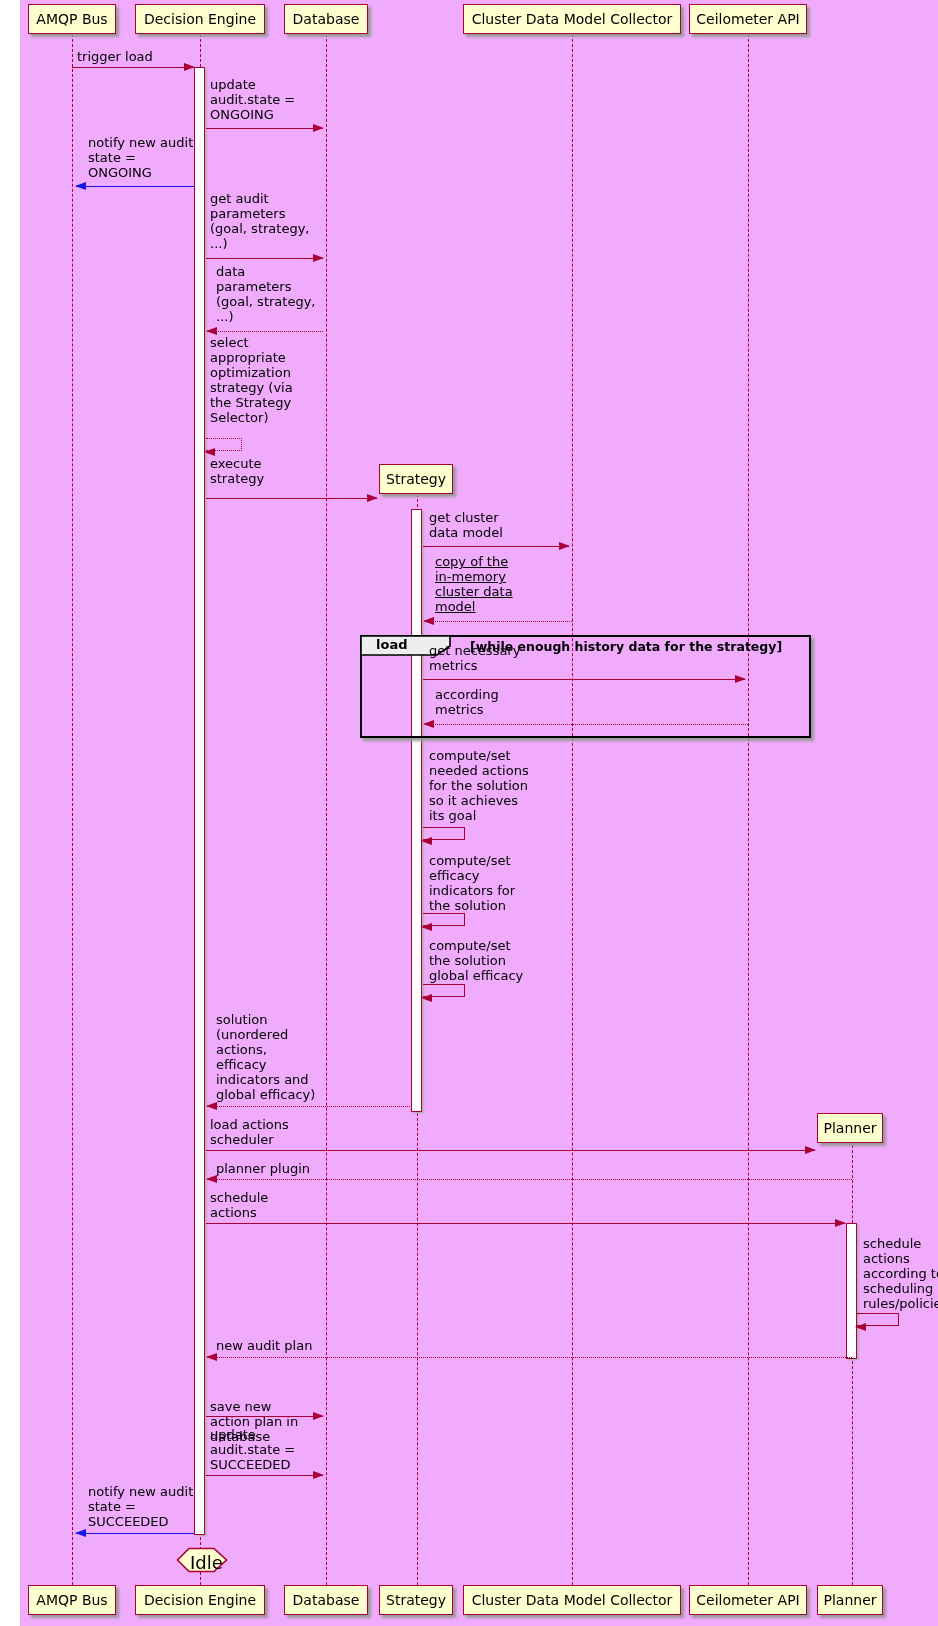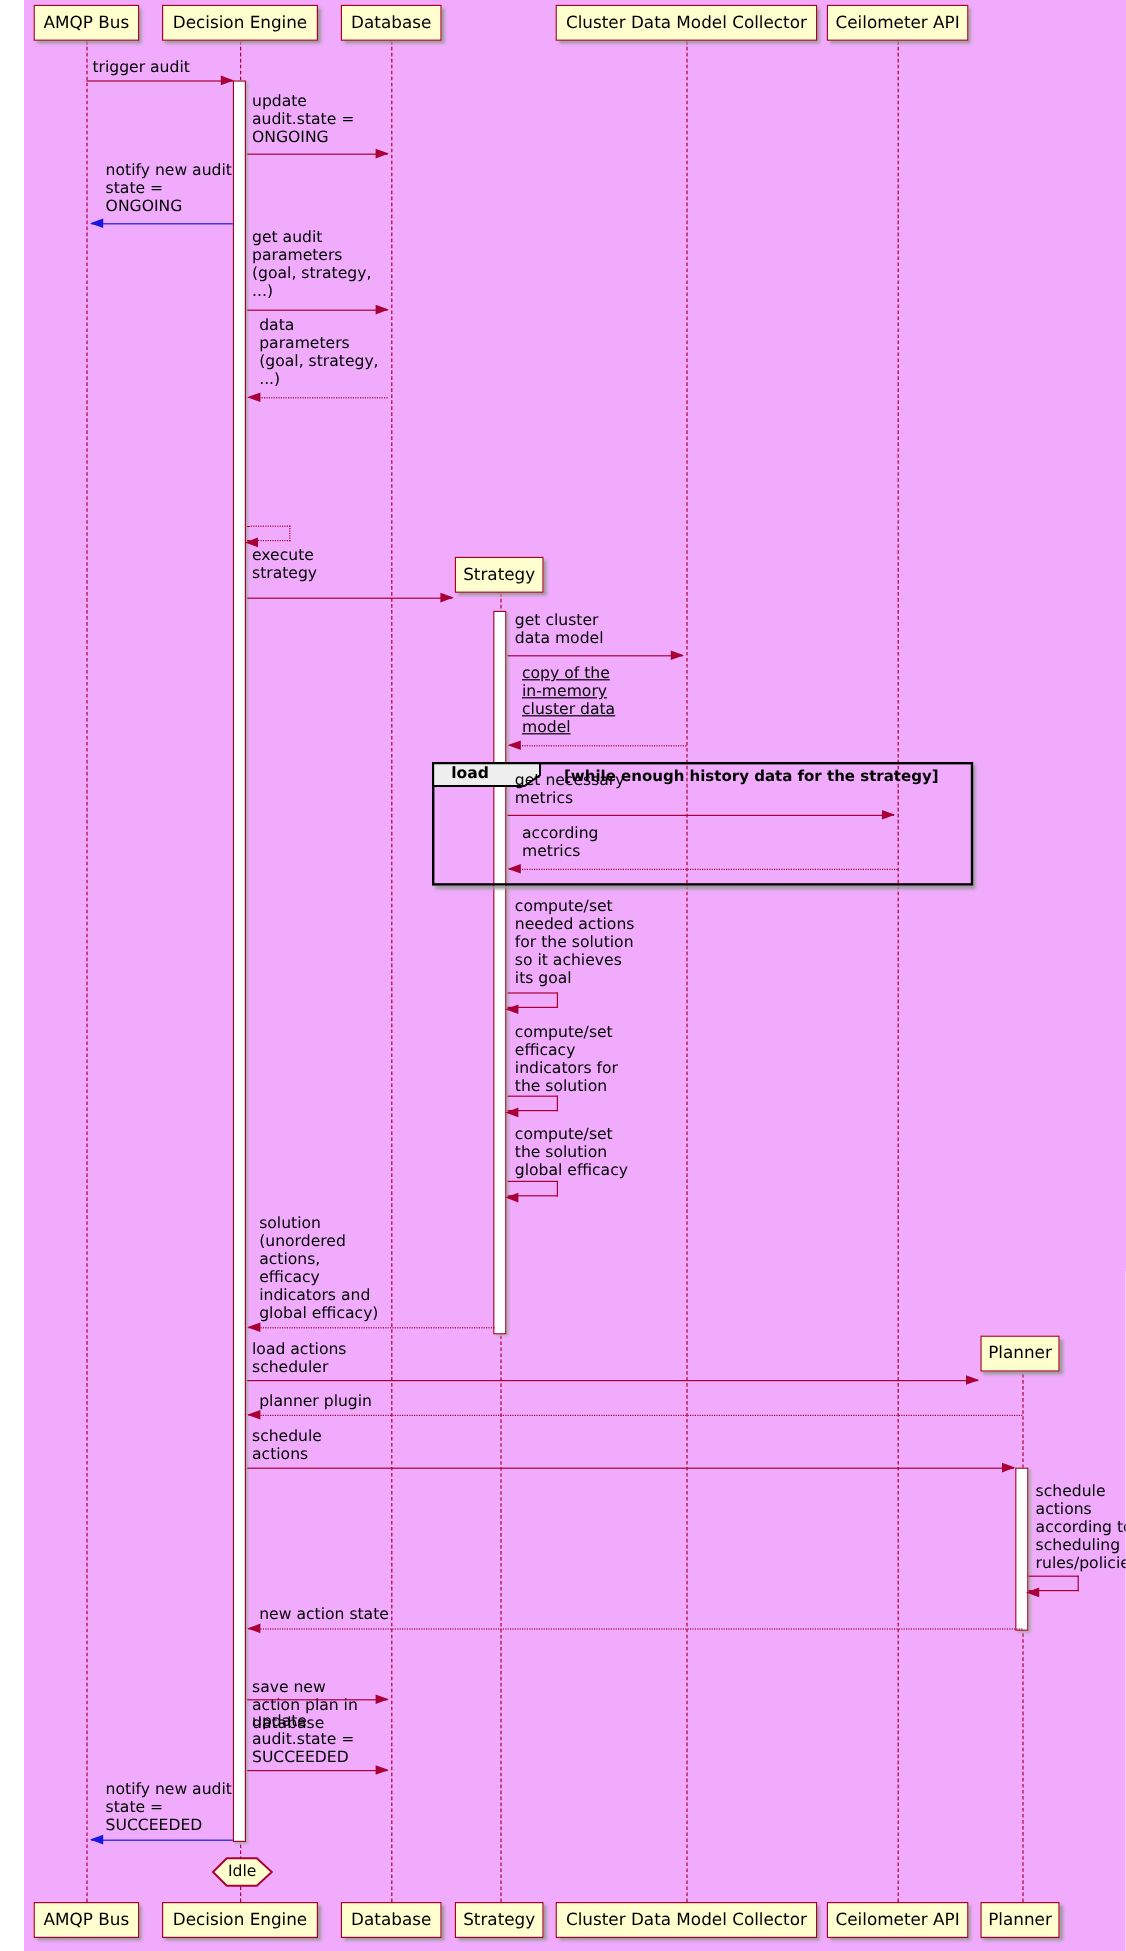--- a/index.html
+++ b/index.html
@@ -35,21 +35,21 @@
 
   
   .msg{position:absolute;font-size:13px;line-height:15px;white-space:pre-line;}
 
   
   .frame{position:absolute;border:2px solid #000;box-shadow:2.5px 2.5px 2.5px #9a9a9a;box-sizing:border-box;}
   .frame-label{position:absolute;font-size:13px;font-weight:bold;color:#000;}
   .frame-cond{position:absolute;font-size:12.5px;font-weight:bold;color:#000;white-space:nowrap;}
 
   .svgshape{position:absolute;}
-  .hexlabel{position:absolute;font-size:13px;}
+  .hexlabel{position:absolute;font-size:18px;}
 </style>
 </head>
 <body>
 
 <div class="diagram">
 
   <div class="life" style="left:52px;top:34px;height:1551px;"></div>
   <div class="life" style="left:180px;top:34px;height:1551px;"></div>
   <div class="life" style="left:306px;top:34px;height:1551px;"></div>
   <div class="life" style="left:397px;top:494px;height:1091px;"></div>
@@ -60,21 +60,21 @@
   <div class="pbox" style="left:8px;top:4px;width:88px;">AMQP Bus</div>
   <div class="pbox" style="left:115px;top:4px;width:130px;">Decision Engine</div>
   <div class="pbox" style="left:264px;top:4px;width:84px;">Database</div>
   <div class="pbox" style="left:443px;top:4px;width:218px;">Cluster Data Model Collector</div>
   <div class="pbox" style="left:669px;top:4px;width:118px;">Ceilometer API</div>
 
   <div class="act" style="left:174px;top:67px;height:1466px;"></div>
   <div class="act" style="left:391px;top:509px;height:601px;"></div>
   <div class="act" style="left:826px;top:1223px;height:134px;"></div>
 
-  <div class="msg" style="left:57px;top:49px;">trigger audit</div>
+  <div class="msg" style="left:57px;top:49px;">trigger load</div>
   <div class="arr r" style="left:52px;top:67px;width:122px;"></div>
 
   <div class="msg" style="left:190px;top:77px;">update
 audit.state =
 ONGOING</div>
   <div class="arr r" style="left:186px;top:128px;width:117px;"></div>
 
   <div class="msg" style="left:68px;top:135px;">notify new audit
 state =
 ONGOING</div>
@@ -85,20 +85,26 @@
 (goal, strategy,
 ...)</div>
   <div class="arr r" style="left:186px;top:258px;width:117px;"></div>
 
   <div class="msg" style="left:196px;top:264px;">data
 parameters
 (goal, strategy,
 ...)</div>
   <div class="arr l dot" style="left:187px;top:331px;width:116px;"></div>
 
+  <div class="msg" style="left:190px;top:335px;">select
+appropriate
+optimization
+strategy (via
+the Strategy
+Selector)</div>
   <div class="self dot" style="left:186px;top:438px;"></div>
 
   <div class="msg" style="left:190px;top:456px;">execute
 strategy</div>
   <div class="arr r" style="left:186px;top:498px;width:171px;"></div>
 
   <div class="pbox" style="left:359px;top:464px;width:74px;">Strategy</div>
 
   <div class="msg" style="left:409px;top:510px;">get cluster
 data model</div>
@@ -164,21 +170,21 @@
 actions</div>
   <div class="arr r" style="left:186px;top:1223px;width:639px;"></div>
 
   <div class="msg" style="left:843px;top:1236px;">schedule
 actions
 according to
 scheduling
 rules/policies</div>
   <div class="self" style="left:837px;top:1313px;"></div>
 
-  <div class="msg" style="left:196px;top:1338px;">new action state</div>
+  <div class="msg" style="left:196px;top:1338px;">new audit plan</div>
   <div class="arr l dot" style="left:187px;top:1357px;width:645px;"></div>
 
   <div class="msg" style="left:190px;top:1399px;">save new
 action plan in
 database</div>
   <div class="arr r" style="left:186px;top:1416px;width:117px;"></div>
 
   <div class="msg" style="left:190px;top:1427px;">update
 audit.state =
 SUCCEEDED</div>

